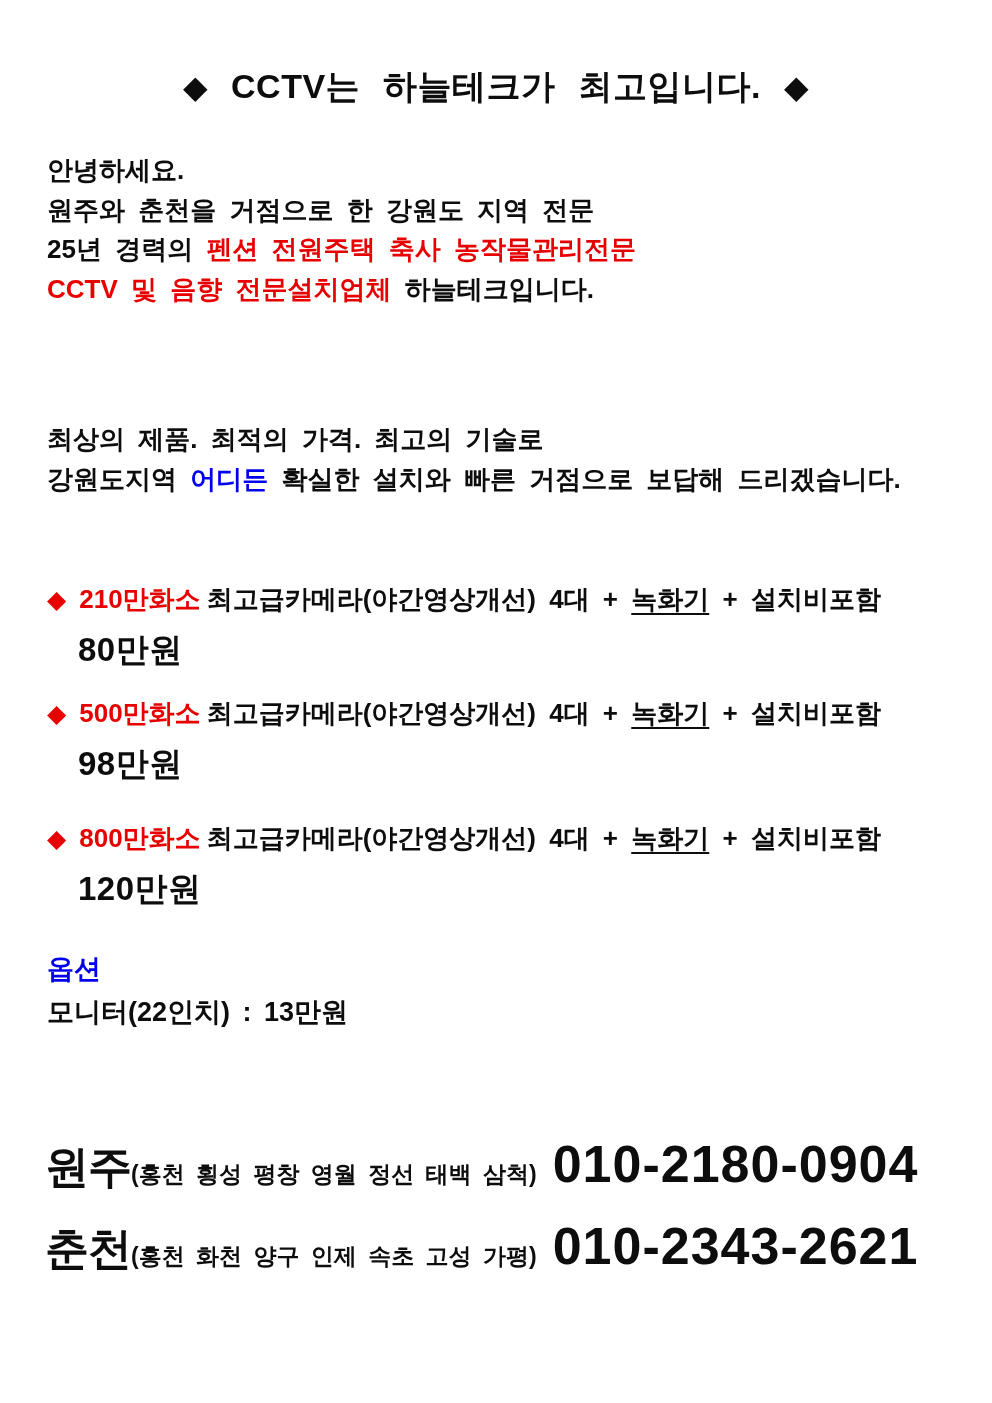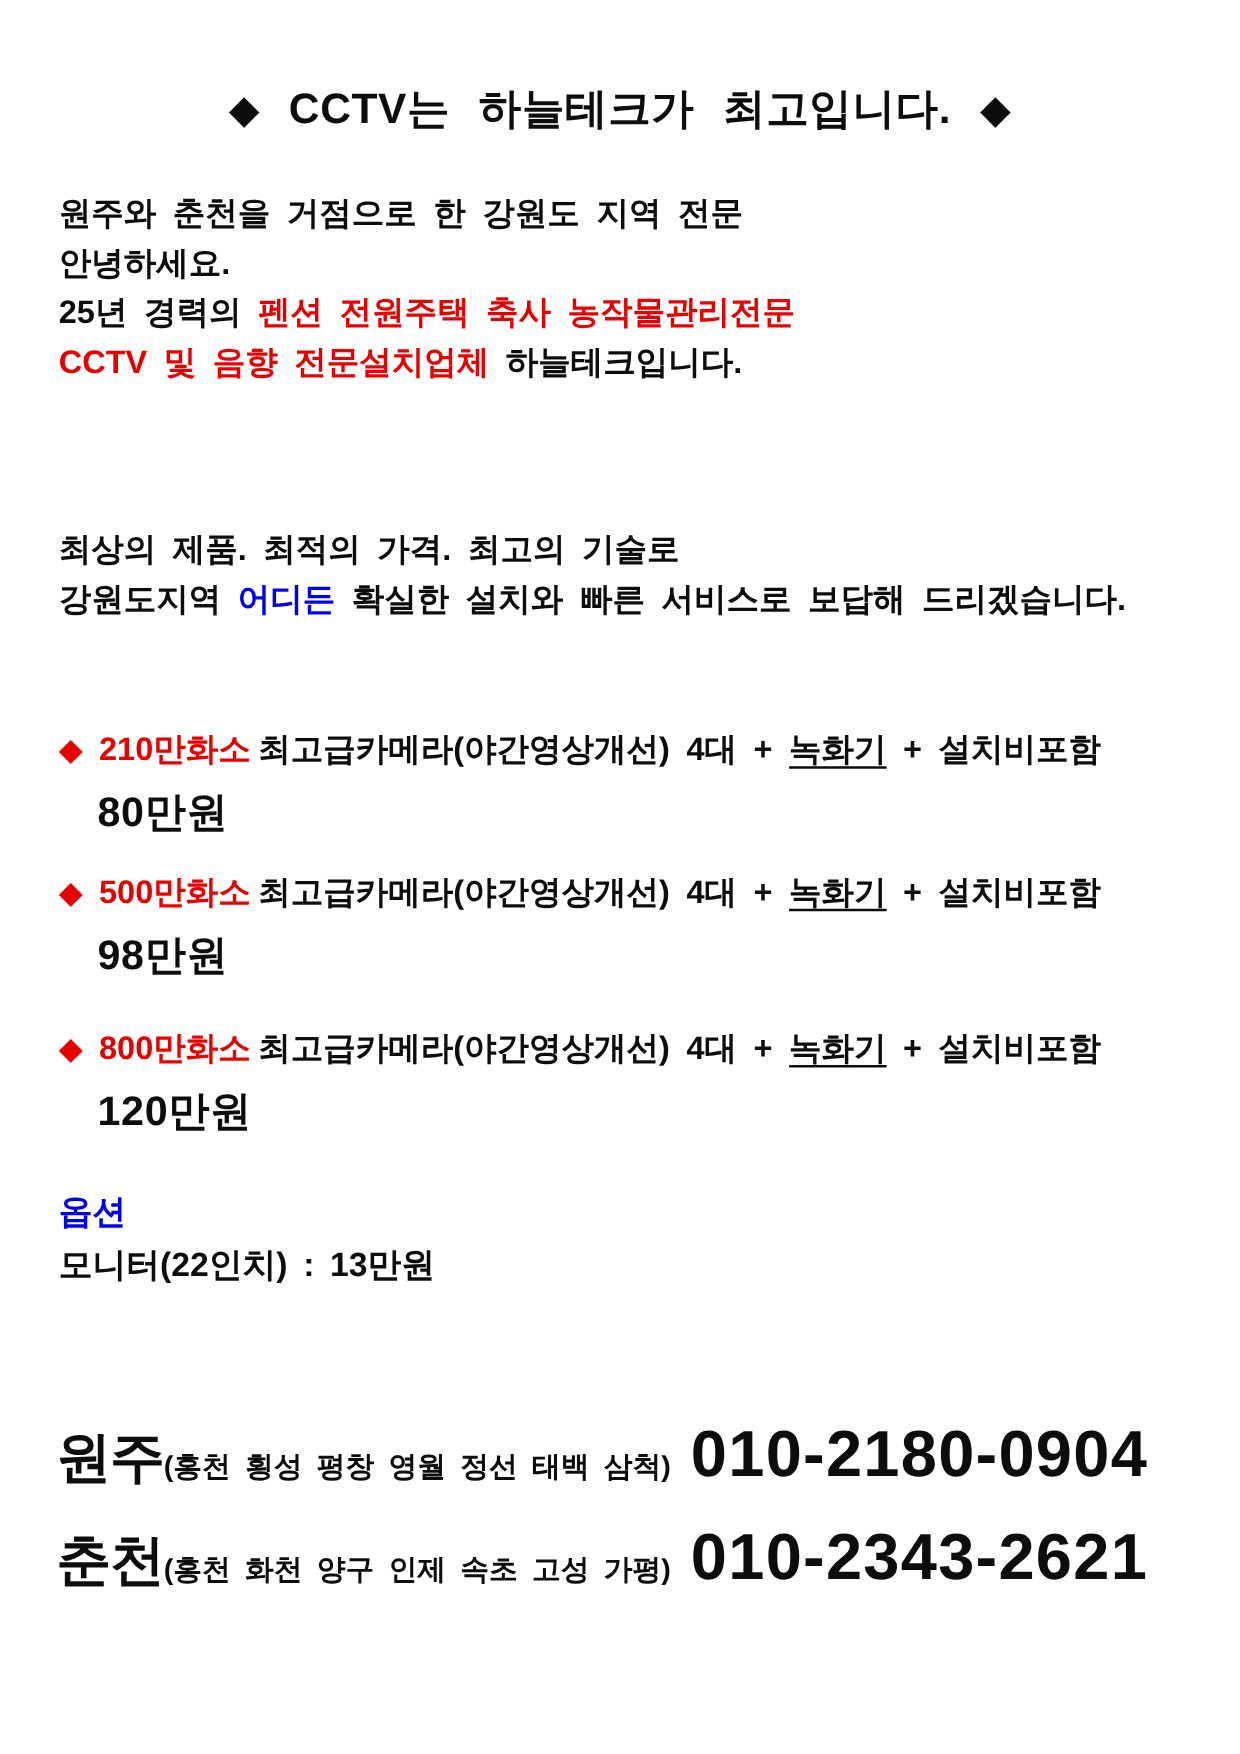--- a/index.html
+++ b/index.html
@@ -92,29 +92,29 @@
 
 <div class="page">
 
   <div class="title">
     <span class="diamond">◆</span>
     <span>CCTV는 하늘테크가 최고입니다.</span>
     <span class="diamond">◆</span>
   </div>
 
   <div class="intro">
+    <div>안녕하세요.</div>
     <div>원주와 춘천을 거점으로 한 강원도 지역 전문</div>
-    <div>안녕하세요.</div>
     <div><span>25년 경력의 </span><span class="red">펜션 전원주택 축사 농작물관리전문</span></div>
     <div><span class="red">CCTV 및 음향 전문설치업체</span><span> 하늘테크입니다.</span></div>
   </div>
 
   <div class="pitch">
     <div>최상의 제품. 최적의 가격. 최고의 기술로</div>
-    <div><span>강원도지역 </span><span class="blue">어디든</span><span> 확실한 설치와 빠른 서비스로 보답해 드리겠습니다.</span></div>
+    <div><span>강원도지역 </span><span class="blue">어디든</span><span> 확실한 설치와 빠른 거점으로 보답해 드리겠습니다.</span></div>
   </div>
 
   <div class="package p1">
     <div><span class="diamond red">◆</span><span class="red resolution">210만화소</span><span>최고급카메라(야간영상개선) 4대 + </span><span class="recorder">녹화기</span><span> + 설치비포함</span></div>
     <div class="price">80만원</div>
   </div>
 
   <div class="package p2">
     <div><span class="diamond red">◆</span><span class="red resolution">500만화소</span><span>최고급카메라(야간영상개선) 4대 + </span><span class="recorder">녹화기</span><span> + 설치비포함</span></div>
     <div class="price">98만원</div>

